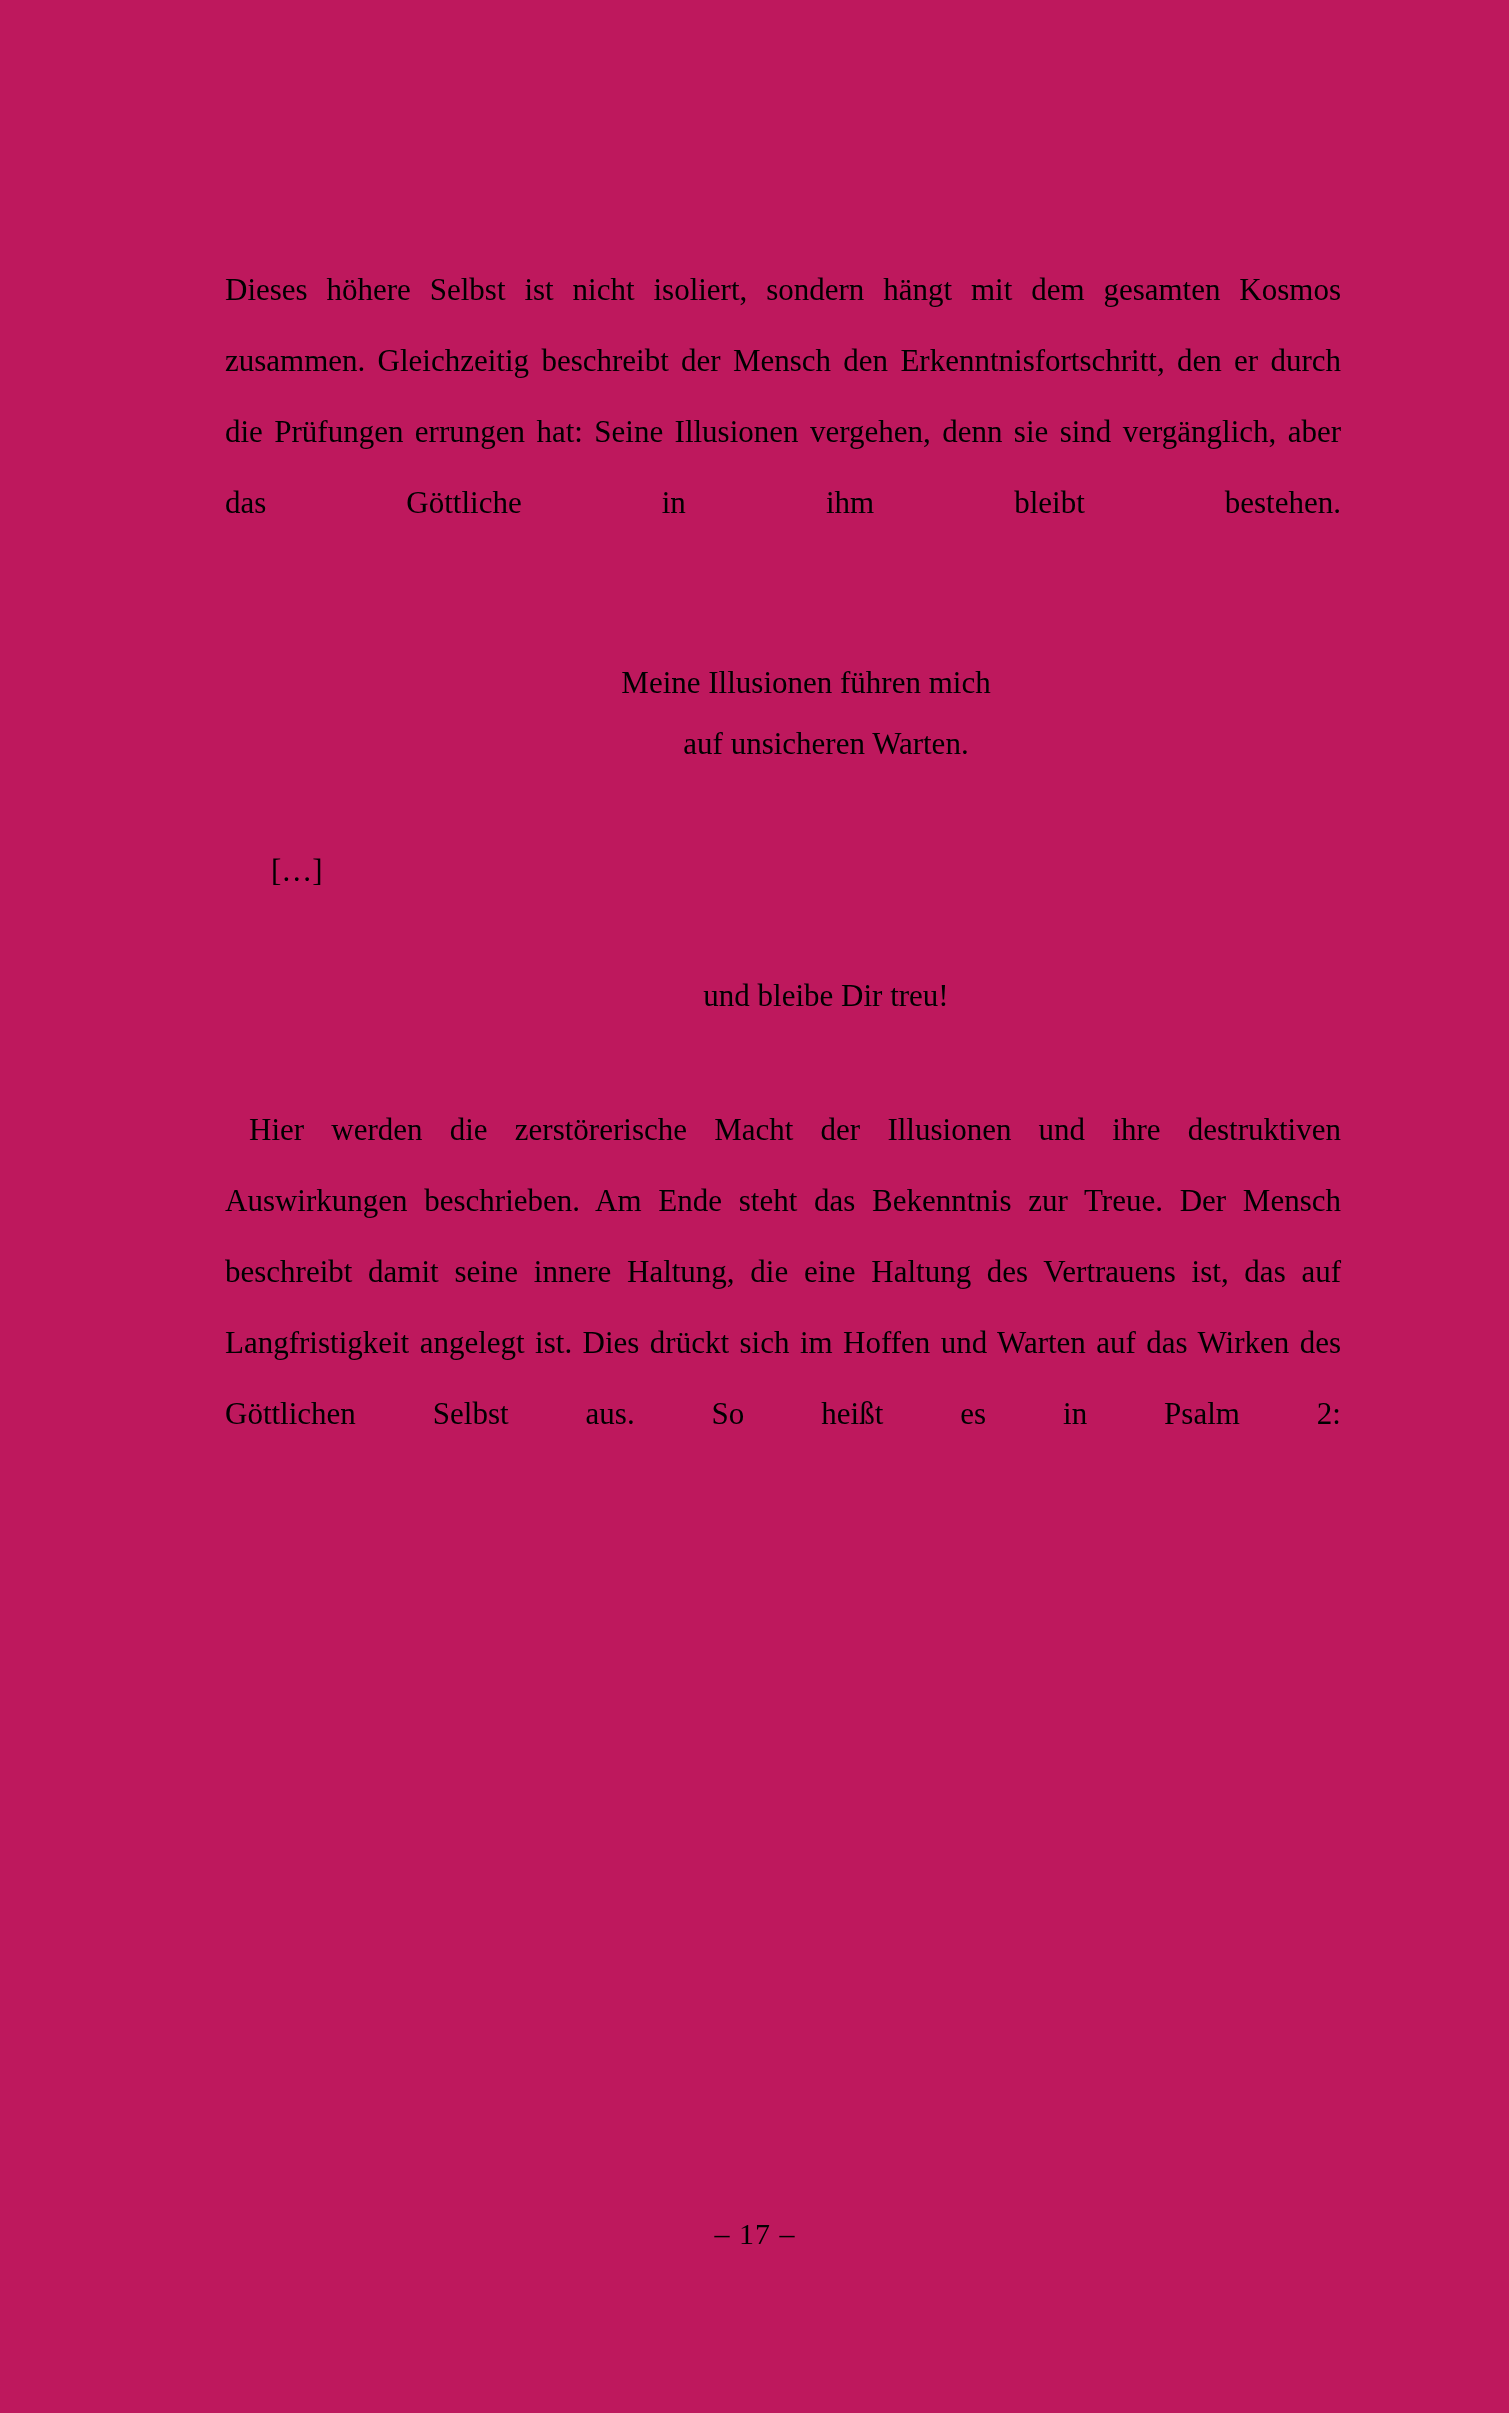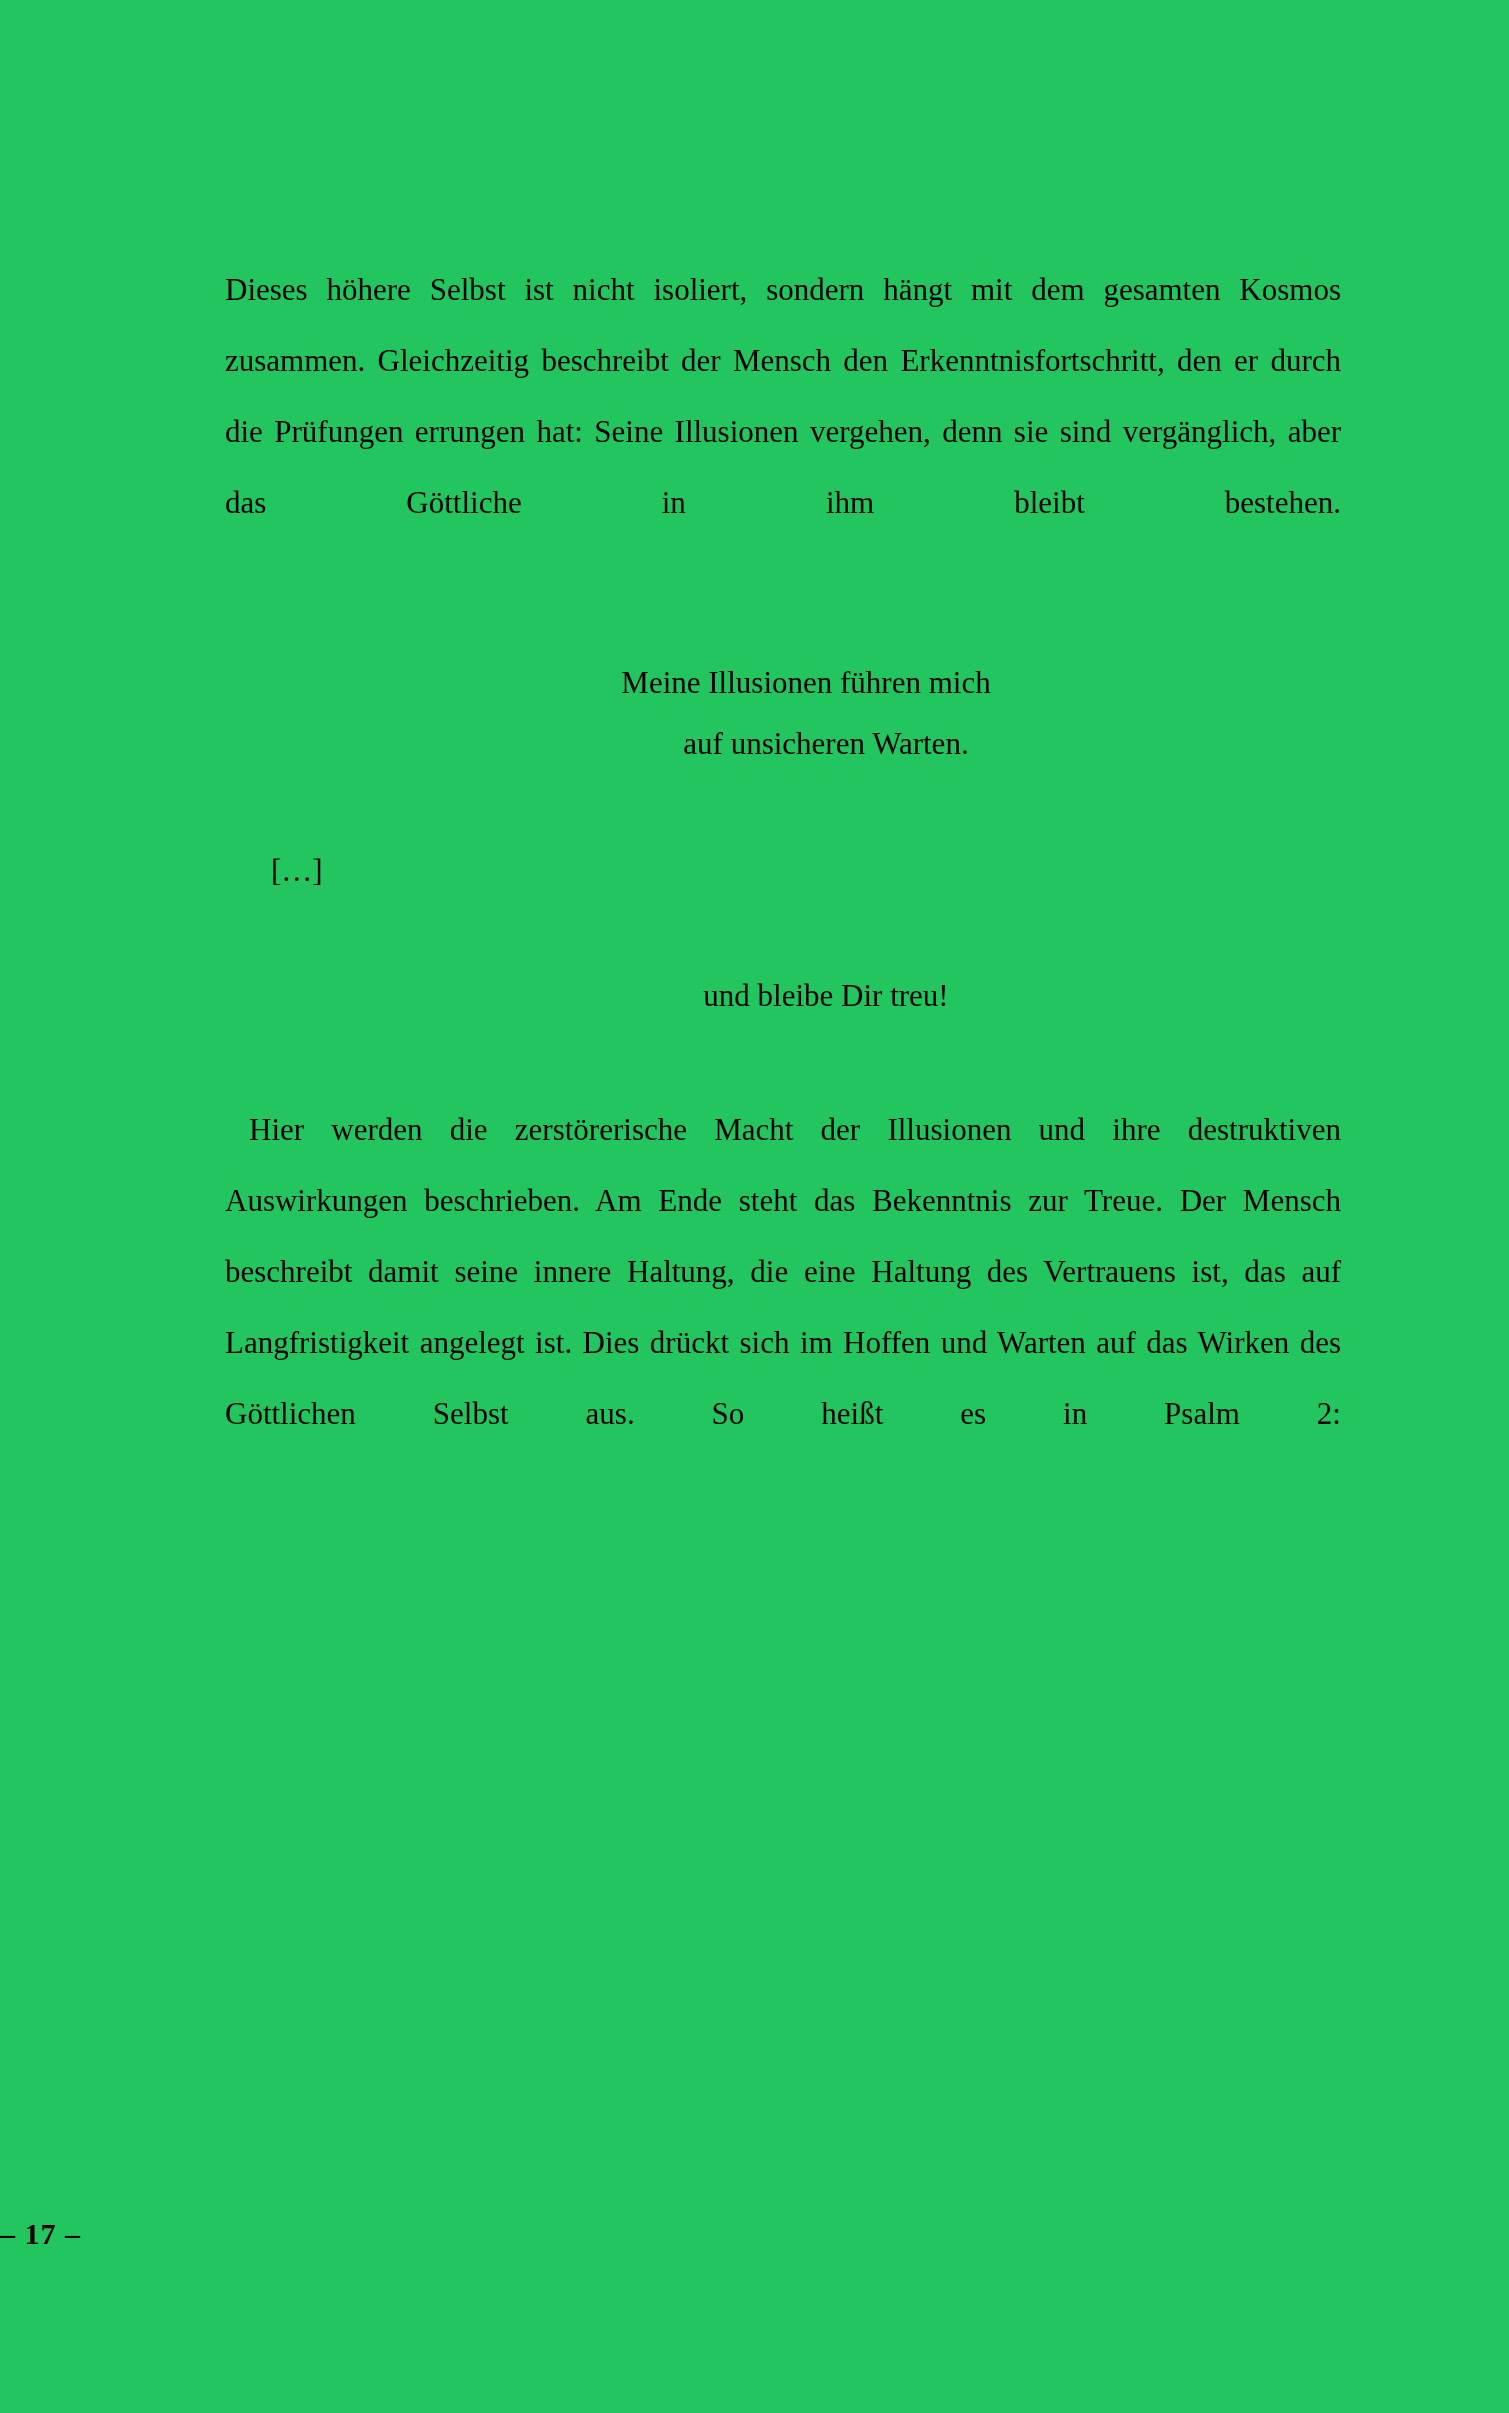--- a/index.html
+++ b/index.html
@@ -6,21 +6,21 @@
   html, body {
     margin: 0;
     padding: 0;
     background: #ffffff;
   }
 
   .page {
     position: relative;
     width: 1510px;
     height: 2413px;
-    background: #22c55e;
+    background: #be185d;
     box-sizing: border-box;
     font-family: "Liberation Serif", "DejaVu Serif", serif;
     color: #000000;
     overflow: hidden;
   }
 
   
   .textblock {
     position: absolute;
     left: 225px;
@@ -82,26 +82,26 @@
   .gap-before-omission { margin-top: 66px; }
   .gap-before-verse2 { margin-top: 64px; }
   .gap-before-final { margin-top: 68px; }
 
   
   .folio {
     position: absolute;
     left: 0;
     right: 0;
     top: 2214px;
+    text-align: center;
     font-size: 30px;
     line-height: 40px;
     letter-spacing: 1px;
     color: #000000;
     font-family: "Liberation Serif", "DejaVu Serif", serif;
-    font-weight: bold;
   }
 </style>
 </head>
 <body>
 
 <div class="page">
 
   <div class="textblock">
 
     <p class="para">Dieses höhere Selbst ist nicht isoliert, sondern hängt mit dem gesamten Kosmos zusammen. Gleichzeitig beschreibt der Mensch den Erkenntnisfortschritt, den er durch die Prüfungen errungen hat: Seine Illusionen vergehen, denn sie sind vergänglich, aber das Göttliche in ihm bleibt bestehen.</p>

